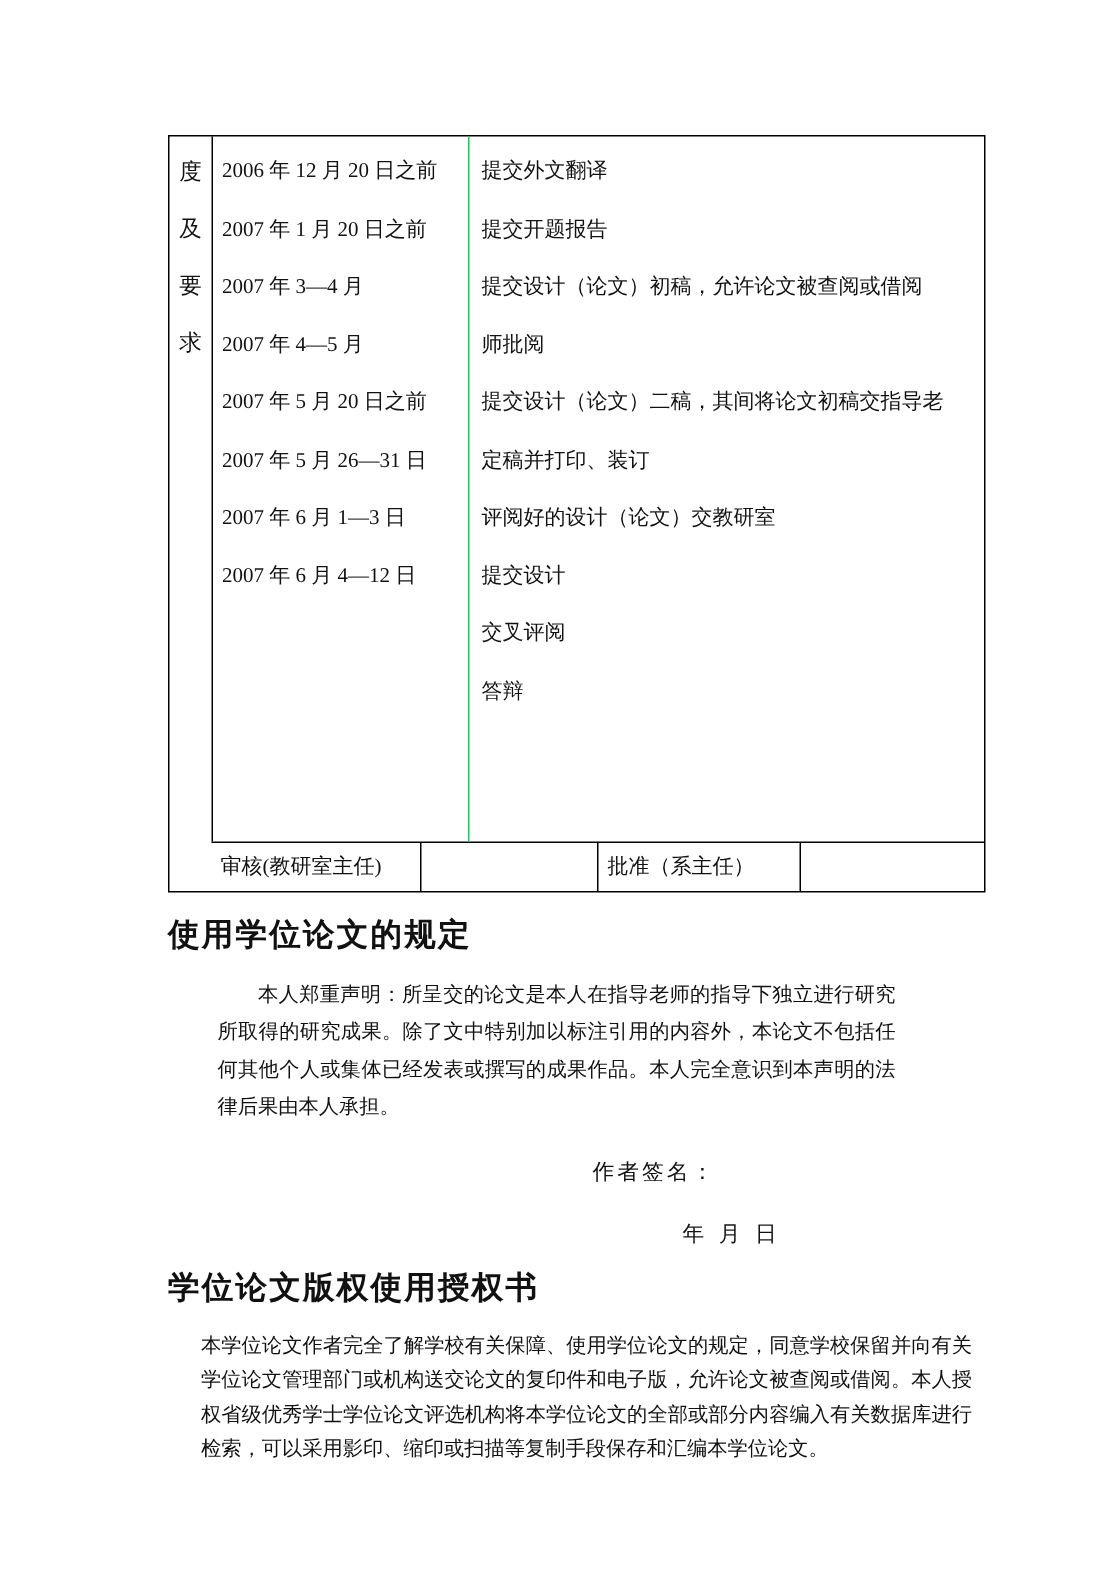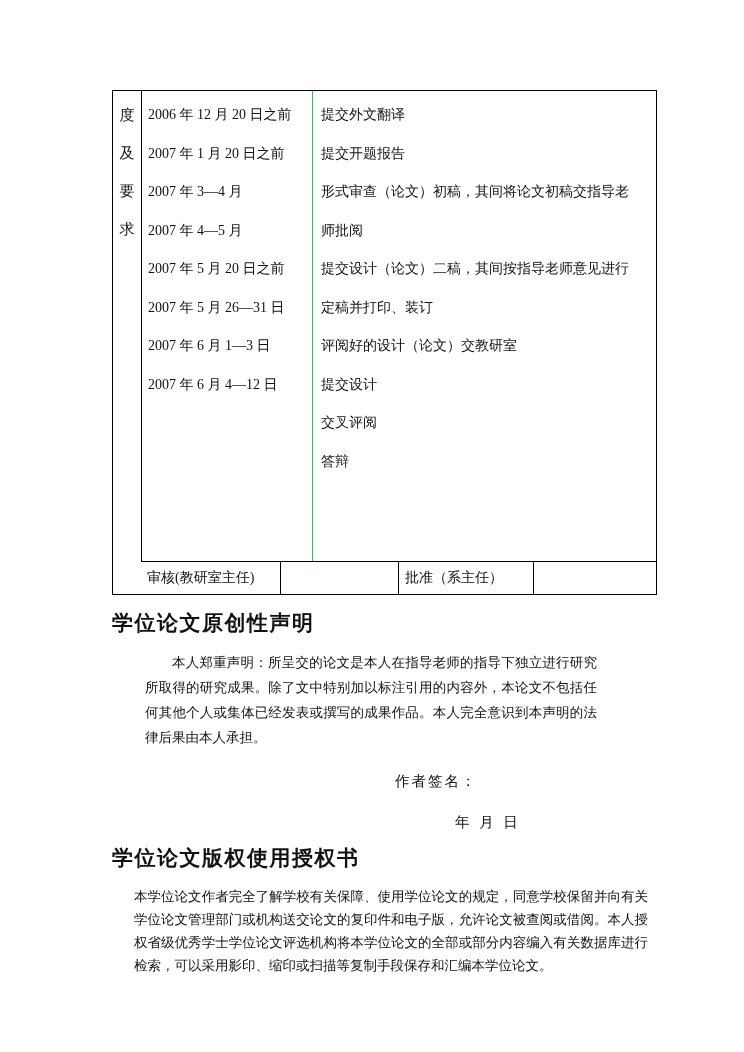--- a/index.html
+++ b/index.html
@@ -119,41 +119,41 @@
         <div class="cell-line">2007 年 5 月 20 日之前</div>
         <div class="cell-line">2007 年 5 月 26—31 日</div>
         <div class="cell-line">2007 年 6 月 1—3 日</div>
         <div class="cell-line">2007 年 6 月 4—12 日</div>
         <div class="cell-line"></div>
       </div>
 
       <div class="col-tasks">
         <div class="cell-line">提交外文翻译</div>
         <div class="cell-line">提交开题报告</div>
-        <div class="cell-line">形式审查（论文）初稿，其间将论文初稿交指导老</div>
+        <div class="cell-line">提交设计（论文）初稿，允许论文被查阅或借阅</div>
         <div class="cell-line">师批阅</div>
-        <div class="cell-line">提交设计（论文）二稿，其间按指导老师意见进行</div>
+        <div class="cell-line">提交设计（论文）二稿，其间将论文初稿交指导老</div>
         <div class="cell-line">定稿并打印、装订</div>
         <div class="cell-line">评阅好的设计（论文）交教研室</div>
         <div class="cell-line">提交设计</div>
         <div class="cell-line">交叉评阅</div>
         <div class="cell-line">答辩</div>
       </div>
 
     </div>
 
     <div class="t-footer">
       <div class="f-cell f1">审核(教研室主任)</div>
       <div class="f-cell f2"></div>
       <div class="f-cell f3">批准（系主任）</div>
       <div class="f-cell f4"></div>
     </div>
   </div>
 
-  <div class="section-title">学位论文原创性声明</div>
+  <div class="section-title">使用学位论文的规定</div>
 
   <p class="decl-body">本人郑重声明：所呈交的论文是本人在指导老师的指导下独立进行研究所取得的研究成果。除了文中特别加以标注引用的内容外，本论文不包括任何其他个人或集体已经发表或撰写的成果作品。本人完全意识到本声明的法律后果由本人承担。</p>
 
   <div class="sign-line">作者签名：</div>
 
   <div class="date-line">年 月 日</div>
 
   <div class="section-title title-auth">学位论文版权使用授权书</div>
 
   <p class="auth-body">本学位论文作者完全了解学校有关保障、使用学位论文的规定，同意学校保留并向有关学位论文管理部门或机构送交论文的复印件和电子版，允许论文被查阅或借阅。本人授权省级优秀学士学位论文评选机构将本学位论文的全部或部分内容编入有关数据库进行检索，可以采用影印、缩印或扫描等复制手段保存和汇编本学位论文。</p>

